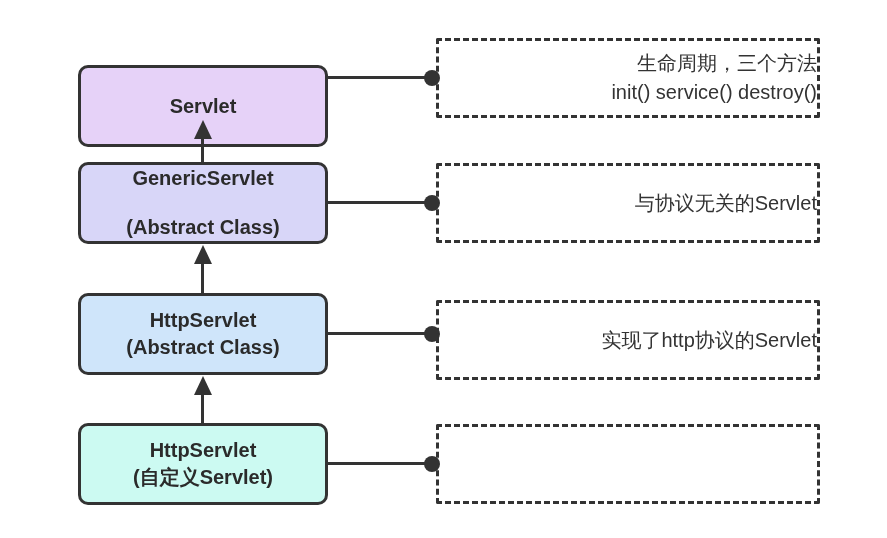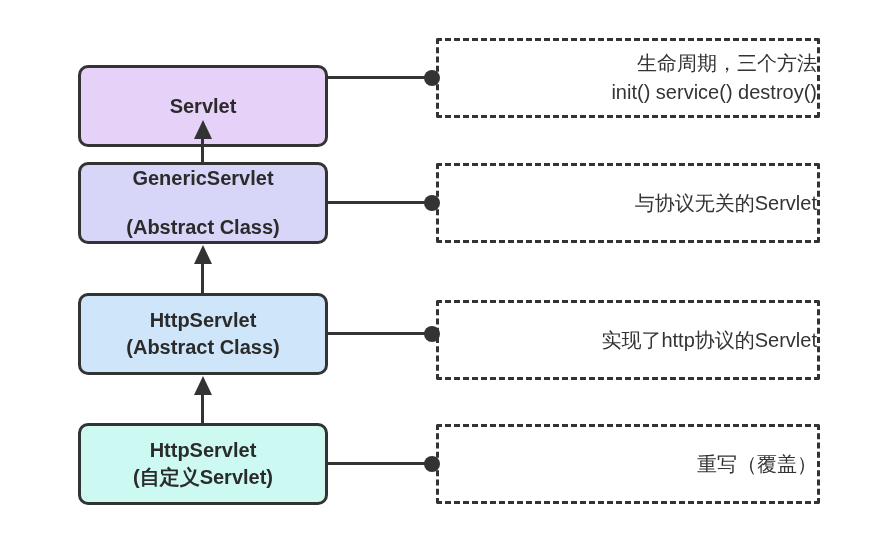--- a/index.html
+++ b/index.html
@@ -160,16 +160,15 @@
   <div class="arrow-head arrow-head-2"></div>
   <div class="arrow-line arrow-line-2"></div>
 
   <div class="node node-3" style="background: rgb(204, 250, 242);">
     <div class="t">HttpServlet</div>
     <div class="t">(自定义Servlet)</div>
   </div>
   <div class="conn-line conn-line-3"></div>
   <div class="conn-dot conn-dot-3"></div>
   <div class="note note-3">
-    <div class="t">重写（覆盖）</div>
   </div>
 
 </div>
 
 </body></html>

